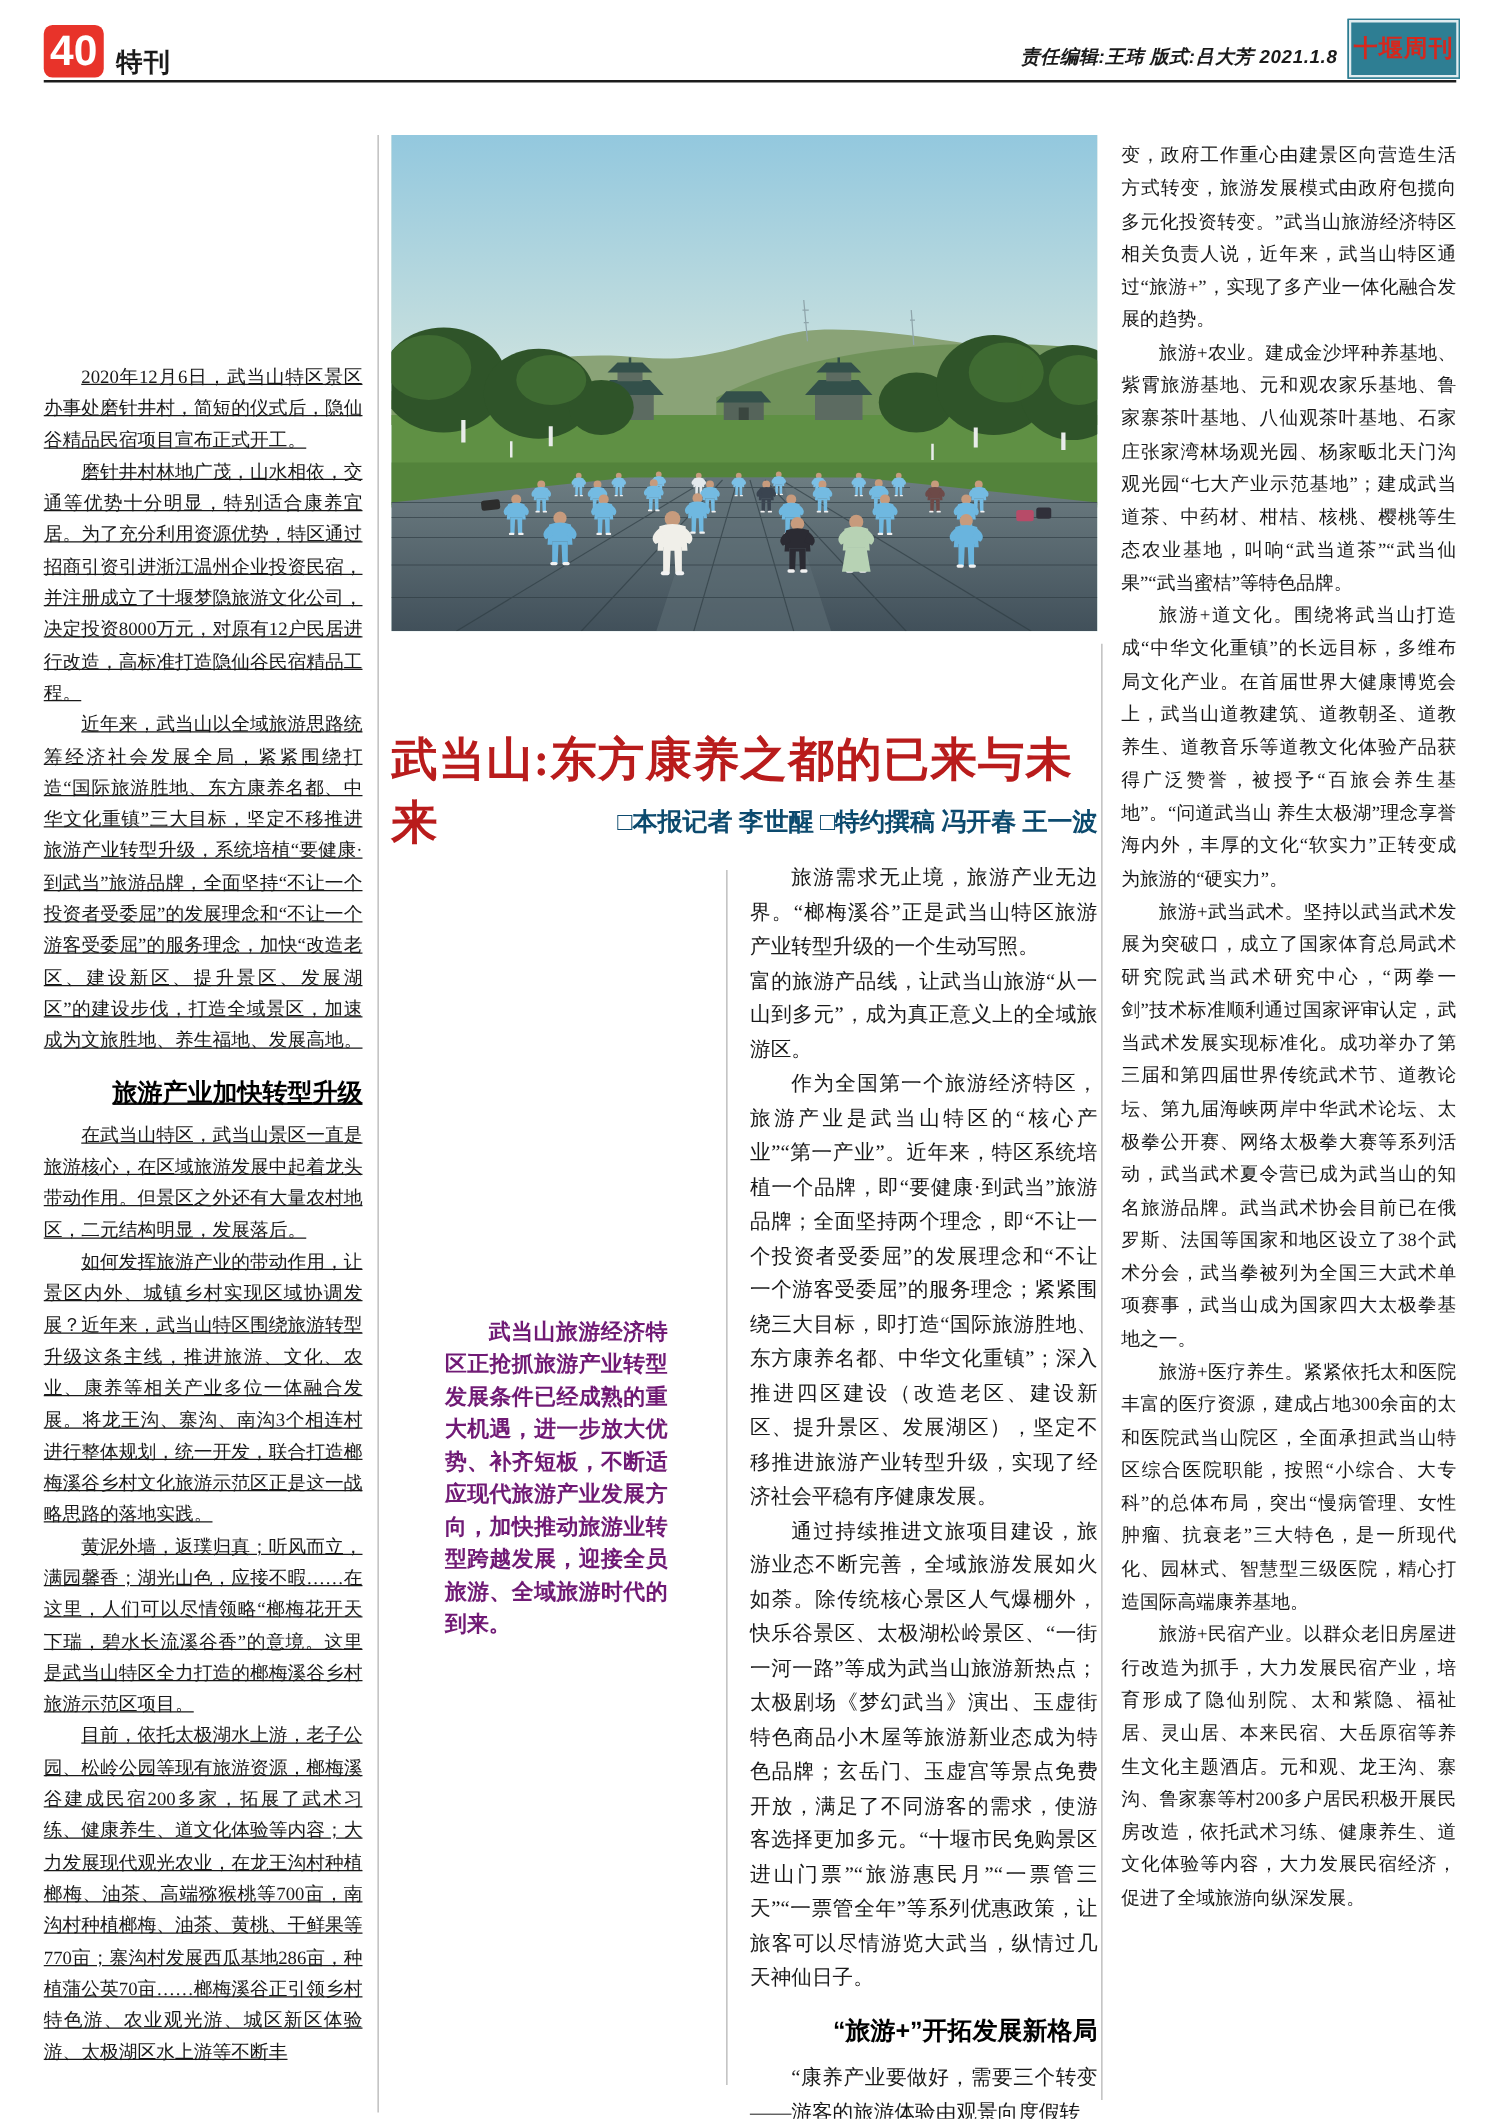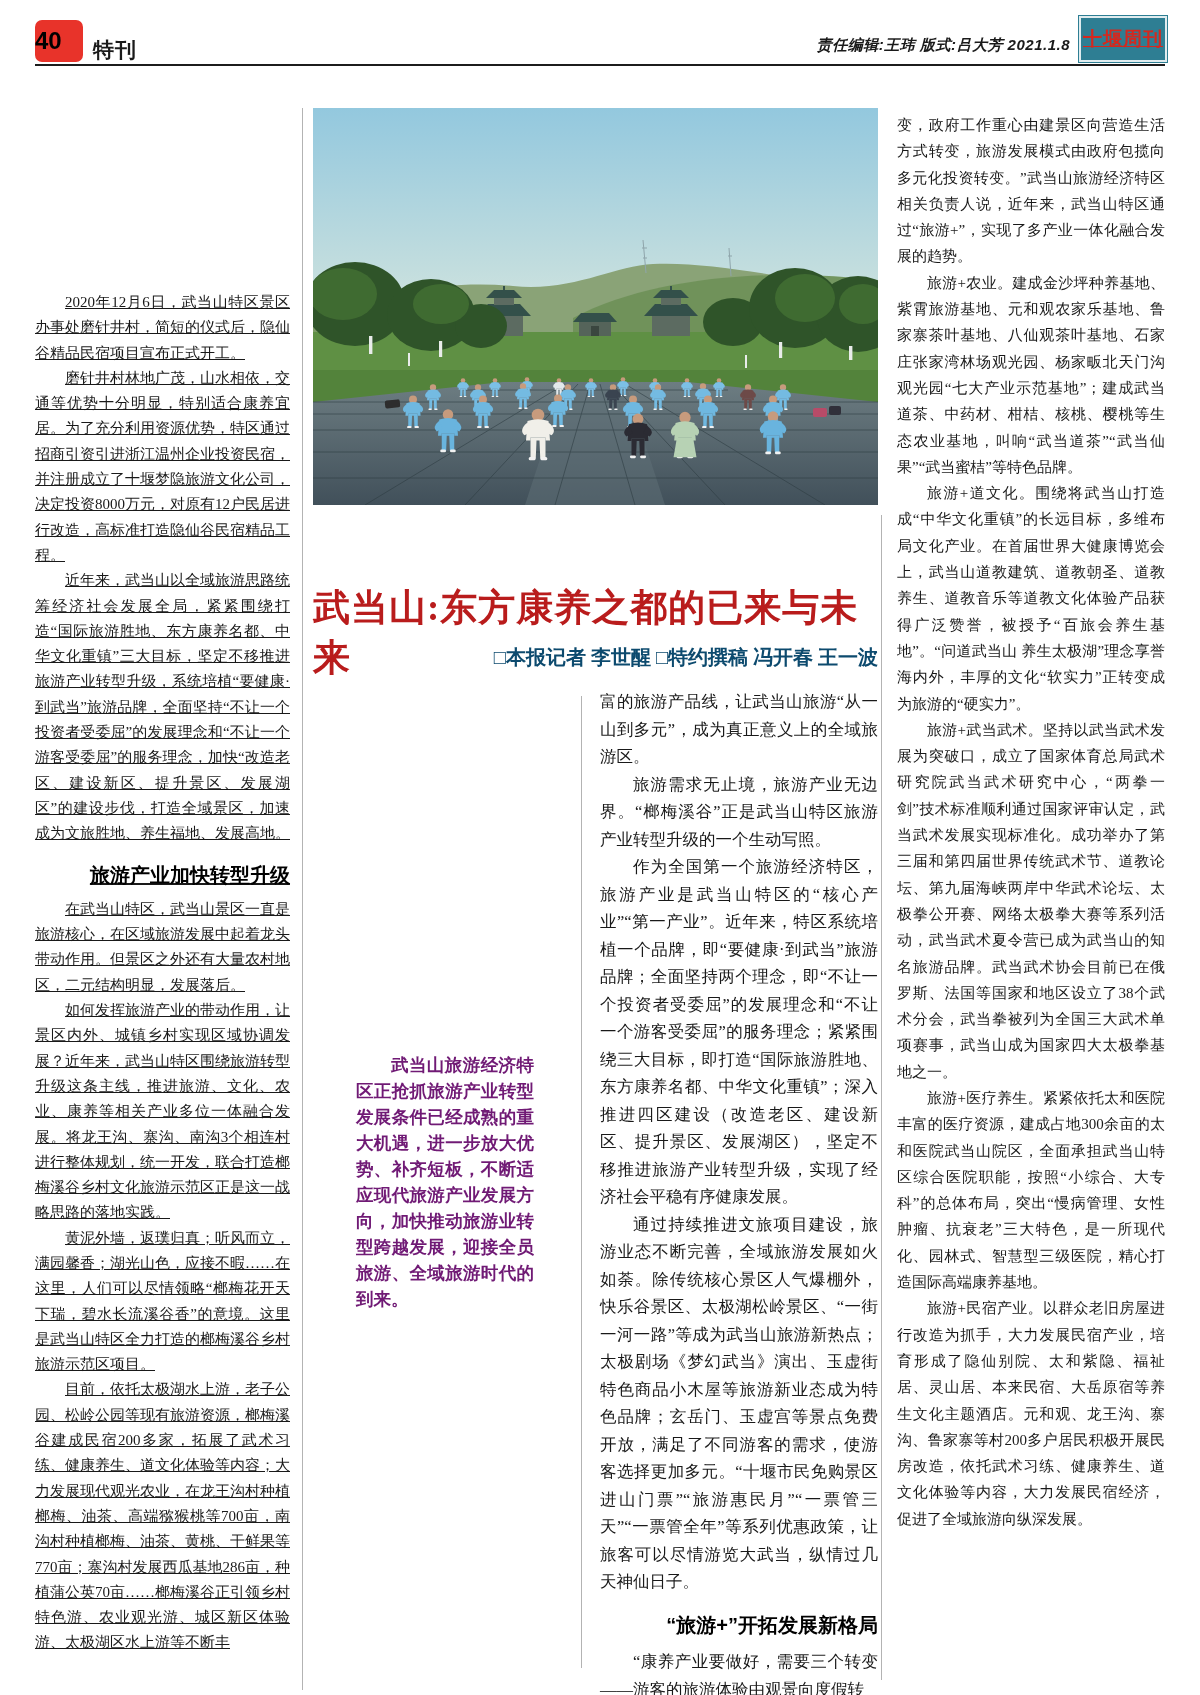--- a/index.html
+++ b/index.html
@@ -15,41 +15,40 @@
     position:relative;
     background:#ffffff;
     color:var(--ink);
     font-family:"Liberation Serif","DejaVu Serif",serif;
     overflow:hidden;
   }
   
   .page-num{
     position:absolute;left:35px;top:20px;width:48px;height:42px;
     background:var(--accent-red);border-radius:7px;
-    color:#000000;font-family:"Liberation Sans",sans-serif;font-size:24px;font-weight:700;
-    display:flex;align-items:center;
+    color:#ffffff;font-family:"Liberation Sans",sans-serif;font-size:34px;font-weight:700;
+    display:flex;align-items:center;justify-content:center;
   }
   .section-name{
     position:absolute;left:93px;top:36px;
     font-family:"Liberation Sans",sans-serif;font-weight:700;font-size:21px;letter-spacing:1px;
   }
   .editor-line{
     position:absolute;right:130px;top:36px;
     font-family:"Liberation Sans",sans-serif;font-weight:700;font-style:italic;font-size:15px;
     letter-spacing:.5px;
   }
   .masthead{
     position:absolute;right:32px;top:15px;width:90px;height:48px;
     background:var(--masthead-bg);
     border:1px solid var(--masthead-bg);
     box-shadow:inset 0 0 0 2px rgba(255,255,255,.85);
     display:flex;align-items:center;justify-content:center;
     color:var(--masthead-text);font-weight:700;font-size:19px;letter-spacing:1px;
     font-family:"Liberation Serif",serif;
-    text-decoration:underline;
   }
   .header-rule{
     position:absolute;left:35px;top:64px;width:1130px;height:2px;background:#1c1c1c;
   }
   
   .vrule{position:absolute;width:1px;background:var(--rule);}
   .vrule.left-div{left:302px;top:108px;height:1582px;}
   .vrule.mid-div{left:581px;top:696px;height:972px;}
   .vrule.right-div{left:881px;top:515px;height:1165px;}
   
@@ -261,22 +260,22 @@
     <p class="para">2020年12月6日，武当山特区景区办事处磨针井村，简短的仪式后，隐仙谷精品民宿项目宣布正式开工。</p>
     <p class="para">磨针井村林地广茂，山水相依，交通等优势十分明显，特别适合康养宜居。为了充分利用资源优势，特区通过招商引资引进浙江温州企业投资民宿，并注册成立了十堰梦隐旅游文化公司，决定投资8000万元，对原有12户民居进行改造，高标准打造隐仙谷民宿精品工程。</p>
     <p class="para">近年来，武当山以全域旅游思路统筹经济社会发展全局，紧紧围绕打造“国际旅游胜地、东方康养名都、中华文化重镇”三大目标，坚定不移推进旅游产业转型升级，系统培植“要健康·到武当”旅游品牌，全面坚持“不让一个投资者受委屈”的发展理念和“不让一个游客受委屈”的服务理念，加快“改造老区、建设新区、提升景区、发展湖区”的建设步伐，打造全域景区，加速成为文旅胜地、养生福地、发展高地。</p>
     <h3 class="subhead">旅游产业加快转型升级</h3>
     <p class="para">在武当山特区，武当山景区一直是旅游核心，在区域旅游发展中起着龙头带动作用。但景区之外还有大量农村地区，二元结构明显，发展落后。</p>
     <p class="para">如何发挥旅游产业的带动作用，让景区内外、城镇乡村实现区域协调发展？近年来，武当山特区围绕旅游转型升级这条主线，推进旅游、文化、农业、康养等相关产业多位一体融合发展。将龙王沟、寨沟、南沟3个相连村进行整体规划，统一开发，联合打造榔梅溪谷乡村文化旅游示范区正是这一战略思路的落地实践。</p>
     <p class="para">黄泥外墙，返璞归真；听风而立，满园馨香；湖光山色，应接不暇……在这里，人们可以尽情领略“榔梅花开天下瑞，碧水长流溪谷香”的意境。这里是武当山特区全力打造的榔梅溪谷乡村旅游示范区项目。</p>
     <p class="para">目前，依托太极湖水上游，老子公园、松岭公园等现有旅游资源，榔梅溪谷建成民宿200多家，拓展了武术习练、健康养生、道文化体验等内容；大力发展现代观光农业，在龙王沟村种植榔梅、油茶、高端猕猴桃等700亩，南沟村种植榔梅、油茶、黄桃、干鲜果等770亩；寨沟村发展西瓜基地286亩，种植蒲公英70亩……榔梅溪谷正引领乡村特色游、农业观光游、城区新区体验游、太极湖区水上游等不断丰</p>
   </div>
 <div class="col col-middle">
+    <p class="para">旅游需求无止境，旅游产业无边界。“榔梅溪谷”正是武当山特区旅游产业转型升级的一个生动写照。</p>
     <p class="para no-indent">富的旅游产品线，让武当山旅游“从一山到多元”，成为真正意义上的全域旅游区。</p>
-    <p class="para">旅游需求无止境，旅游产业无边界。“榔梅溪谷”正是武当山特区旅游产业转型升级的一个生动写照。</p>
     <p class="para">作为全国第一个旅游经济特区，旅游产业是武当山特区的“核心产业”“第一产业”。近年来，特区系统培植一个品牌，即“要健康·到武当”旅游品牌；全面坚持两个理念，即“不让一个投资者受委屈”的发展理念和“不让一个游客受委屈”的服务理念；紧紧围绕三大目标，即打造“国际旅游胜地、东方康养名都、中华文化重镇”；深入推进四区建设（改造老区、建设新区、提升景区、发展湖区），坚定不移推进旅游产业转型升级，实现了经济社会平稳有序健康发展。</p>
     <p class="para">通过持续推进文旅项目建设，旅游业态不断完善，全域旅游发展如火如荼。除传统核心景区人气爆棚外，快乐谷景区、太极湖松岭景区、“一街一河一路”等成为武当山旅游新热点；太极剧场《梦幻武当》演出、玉虚街特色商品小木屋等旅游新业态成为特色品牌；玄岳门、玉虚宫等景点免费开放，满足了不同游客的需求，使游客选择更加多元。“十堰市民免购景区进山门票”“旅游惠民月”“一票管三天”“一票管全年”等系列优惠政策，让旅客可以尽情游览大武当，纵情过几天神仙日子。</p>
     <h3 class="subhead">“旅游+”开拓发展新格局</h3>
     <p class="para">“康养产业要做好，需要三个转变——游客的旅游体验由观景向度假转</p>
   </div>
 <div class="col col-right">
     <p class="para no-indent">变，政府工作重心由建景区向营造生活方式转变，旅游发展模式由政府包揽向多元化投资转变。”武当山旅游经济特区相关负责人说，近年来，武当山特区通过“旅游+”，实现了多产业一体化融合发展的趋势。</p>
     <p class="para">旅游+农业。建成金沙坪种养基地、紫霄旅游基地、元和观农家乐基地、鲁家寨茶叶基地、八仙观茶叶基地、石家庄张家湾林场观光园、杨家畈北天门沟观光园“七大产业示范基地”；建成武当道茶、中药材、柑桔、核桃、樱桃等生态农业基地，叫响“武当道茶”“武当仙果”“武当蜜桔”等特色品牌。</p>
     <p class="para">旅游+道文化。围绕将武当山打造成“中华文化重镇”的长远目标，多维布局文化产业。在首届世界大健康博览会上，武当山道教建筑、道教朝圣、道教养生、道教音乐等道教文化体验产品获得广泛赞誉，被授予“百旅会养生基地”。“问道武当山 养生太极湖”理念享誉海内外，丰厚的文化“软实力”正转变成为旅游的“硬实力”。</p>
     <p class="para">旅游+武当武术。坚持以武当武术发展为突破口，成立了国家体育总局武术研究院武当武术研究中心，“两拳一剑”技术标准顺利通过国家评审认定，武当武术发展实现标准化。成功举办了第三届和第四届世界传统武术节、道教论坛、第九届海峡两岸中华武术论坛、太极拳公开赛、网络太极拳大赛等系列活动，武当武术夏令营已成为武当山的知名旅游品牌。武当武术协会目前已在俄罗斯、法国等国家和地区设立了38个武术分会，武当拳被列为全国三大武术单项赛事，武当山成为国家四大太极拳基地之一。</p>

